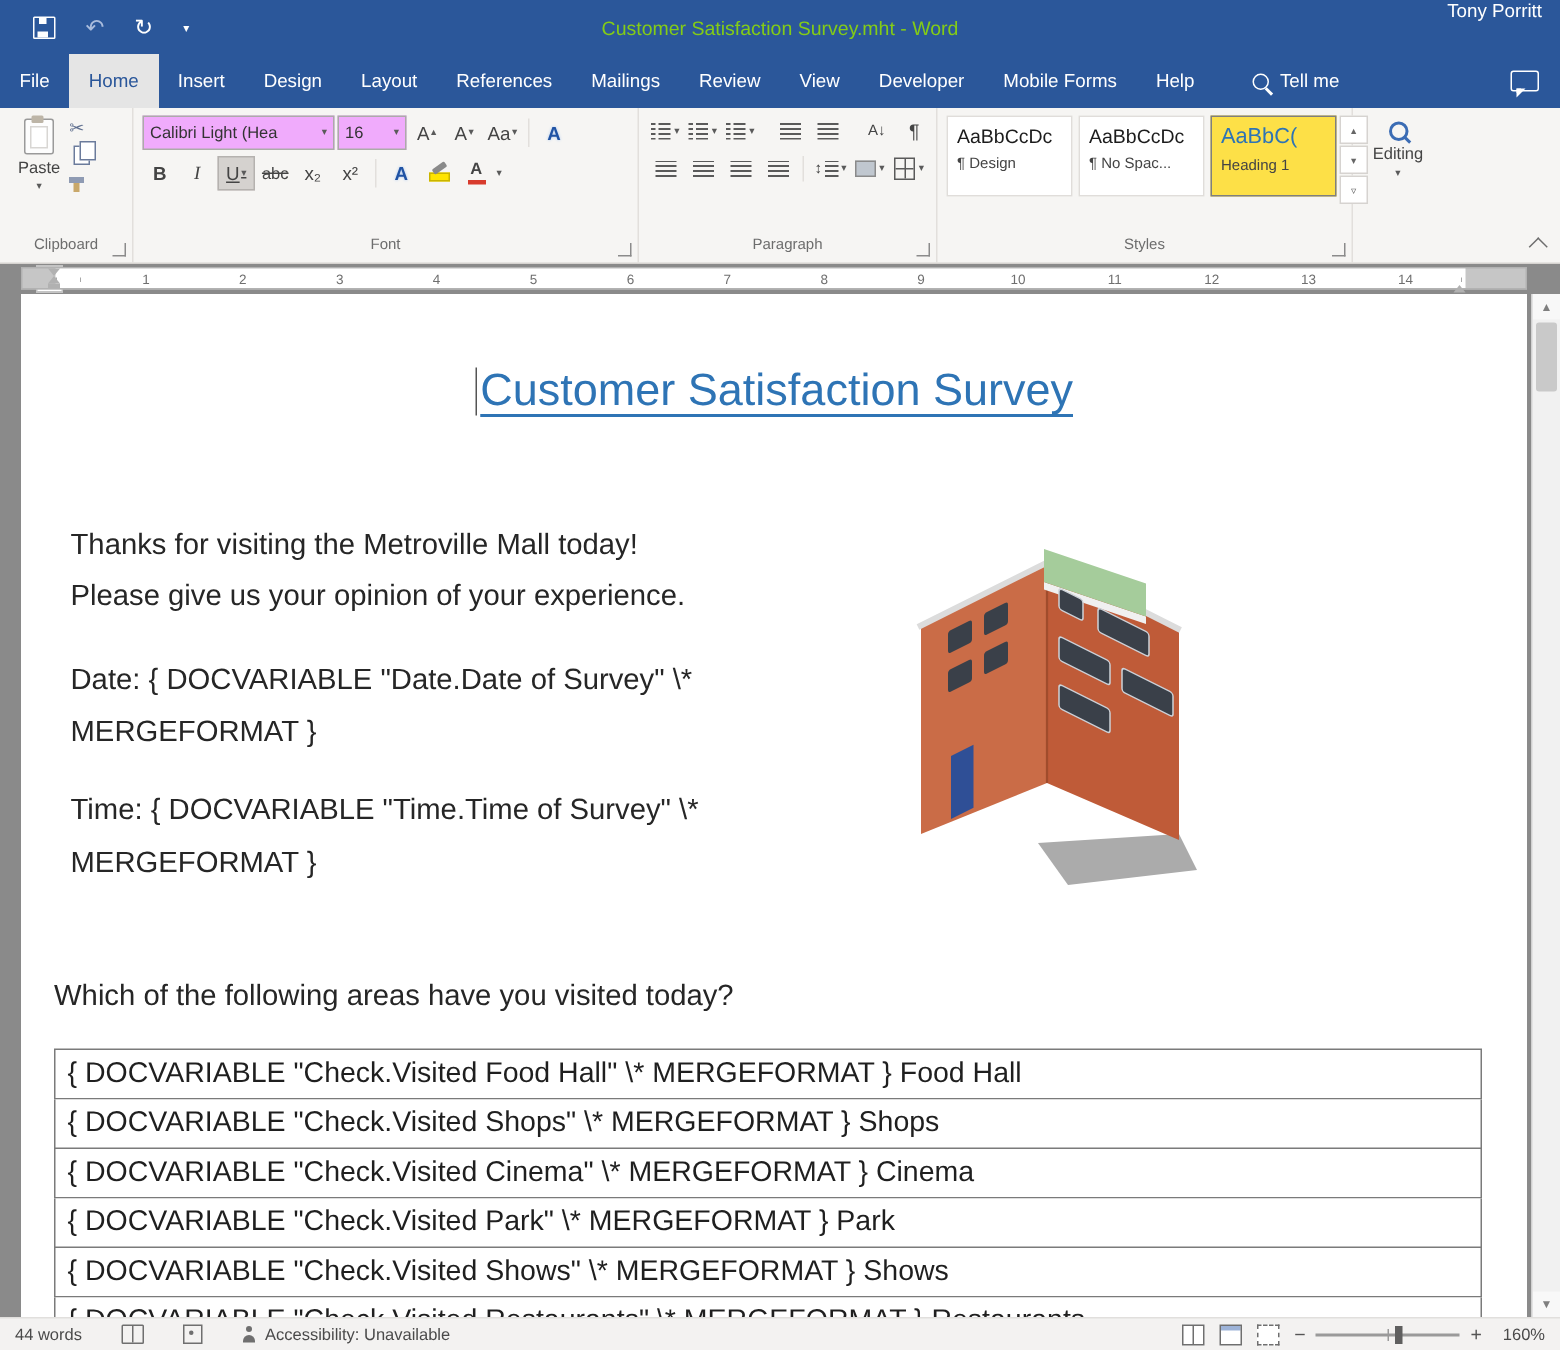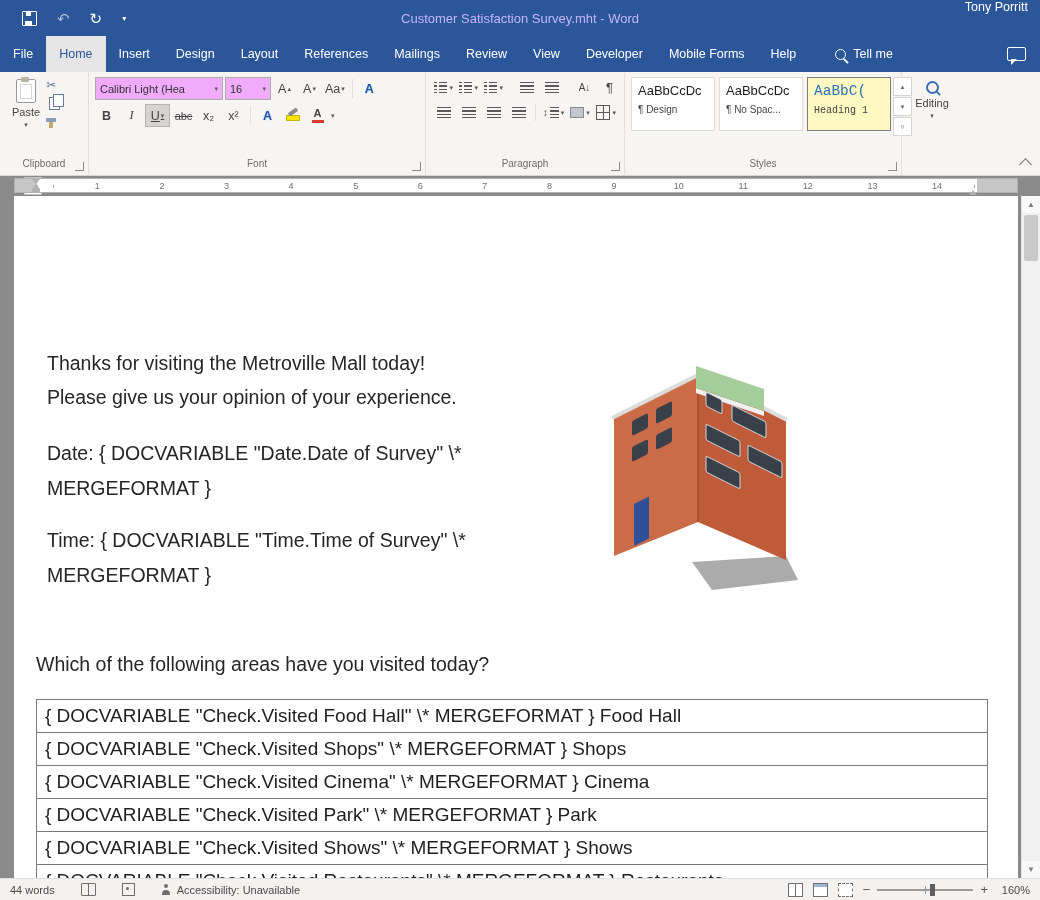--- a/index.html
+++ b/index.html
@@ -8,21 +8,21 @@
 
   
   .titlebar{position:absolute;top:0;left:0;right:0;height:36px;background:#2b579a;display:flex;align-items:center;}
   .qat{display:flex;align-items:center;gap:20px;padding-left:22px;}
   .tbic{color:#fff;font-size:15px;line-height:1;}
   .tbic.dim{color:#a9bcdd;}
   .floppy{width:13px;height:13px;border:1.5px solid #fff;border-radius:1px;position:relative;}
   .floppy::before{content:'';position:absolute;top:0;left:3px;width:5px;height:4px;background:#fff;}
   .floppy::after{content:'';position:absolute;bottom:0;left:2px;width:7px;height:4px;background:#fff;}
   .tb-caret{color:#fff;font-size:8px;}
-  .tb-title{position:absolute;left:0;right:0;text-align:center;color:#c4b5fd;font-size:13px;pointer-events:none;}
+  .tb-title{position:absolute;left:0;right:0;text-align:center;color:#84cc16;font-size:13px;pointer-events:none;}
   .tb-right{position:absolute;right:0;top:0;height:36px;display:flex;align-items:center;gap:18px;padding-right:12px;flex-direction:column;}
   .tb-user{color:#fff;font-size:12.5px;}
   .avatar{width:24px;height:24px;background:#fff;border-radius:2px;position:relative;overflow:hidden;}
   .avatar::before{content:'';position:absolute;top:3px;left:8px;width:8px;height:8px;border-radius:50%;background:#2b579a;}
   .avatar::after{content:'';position:absolute;bottom:-3px;left:4px;width:16px;height:10px;border-radius:8px 8px 0 0;background:#2b579a;}
   .ribopts{width:16px;height:12px;border:1.3px solid #fff;border-radius:1px;position:relative;}
   .ribopts::after{content:'';position:absolute;left:4px;top:3px;width:5px;height:5px;border-left:1.3px solid #fff;border-top:1.3px solid #fff;transform:rotate(45deg);}
   .winbtn{color:#fff;font-size:15px;width:30px;text-align:center;}
   .minbar{display:inline-block;width:11px;height:1.5px;background:#fff;vertical-align:middle;}
 
@@ -91,21 +91,21 @@
   .updn{font-size:10px;color:#444;}
   .bucket{width:12px;height:9px;background:#c0c7cf;border:1px solid #8a8a8a;}
   .grid{width:13px;height:13px;border:1px solid #5a5a5a;
         background:linear-gradient(#5a5a5a,#5a5a5a) center/100% 1px no-repeat,
                    linear-gradient(#5a5a5a,#5a5a5a) center/1px 100% no-repeat;}
 
   
   .g-sty{width:276px;}
   .stywrap{display:flex;gap:4px;align-items:flex-start;width:100%;}
   .stylebox{width:84px;height:54px;background:#fff;border:1px solid #e0ddda;padding:5px 6px 2px 6px;box-sizing:border-box;cursor:pointer;}
-  .stylebox.active{border:1px solid #7f7f7f;background:#fef9c3;font-family:Liberation Mono, monospace;}
+  .stylebox.active{border:1px solid #7f7f7f;background:#fde047;}
   .sp{font-size:13px;color:#1c1c1c;white-space:nowrap;overflow:hidden;}
   .stylebox.active .sp{color:#2e74b5;font-size:14.5px;}
   .sn{font-size:10px;color:#444;margin-top:6px;white-space:nowrap;overflow:hidden;}
   .stycol{display:flex;flex-direction:column;gap:1px;margin-left:2px;}
   .stybtn{width:17px;height:17px;border:1px solid #d6d3d0;background:#fff;display:flex;align-items:center;justify-content:center;font-size:7px;color:#666;}
 
   
   .g-edit{width:60px;border-right:none;}
   .editbtn{display:flex;flex-direction:column;align-items:center;gap:3px;width:100%;padding-top:4px;}
   .mag{width:9px;height:9px;border:2px solid #3b6cb4;border-radius:50%;position:relative;}
@@ -487,20 +487,24 @@
           <span class="tri-u"></span>
           <span class="indbox"></span>
       </div>
       <div class="indr"><span class="tri-u"></span></div>
     </div>
   </div>
 
   <div class="docarea">
     <div class="page">
 
+      <div class="doc-heading">
+        <span class="caretbar"></span>
+        <span class="ht">Customer Satisfaction Survey</span>
+      </div>
 
       <div class="para p-intro">
         <div>Thanks for visiting the Metroville Mall today!</div>
         <div>Please give us your opinion of your experience.</div>
       </div>
 
       <div class="para p-date">
         <div>Date: { DOCVARIABLE "Date.Date of Survey" \*</div>
         <div>MERGEFORMAT }</div>
       </div>

